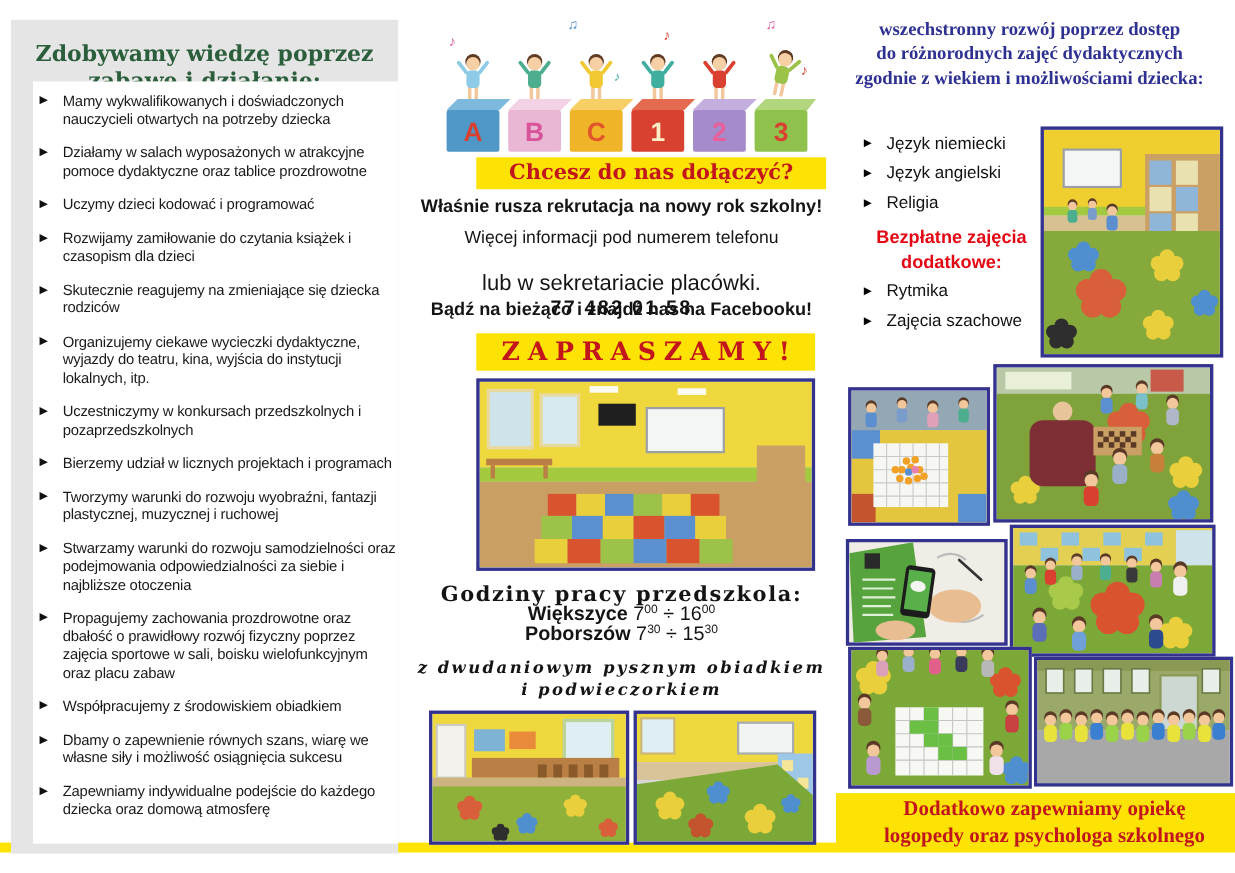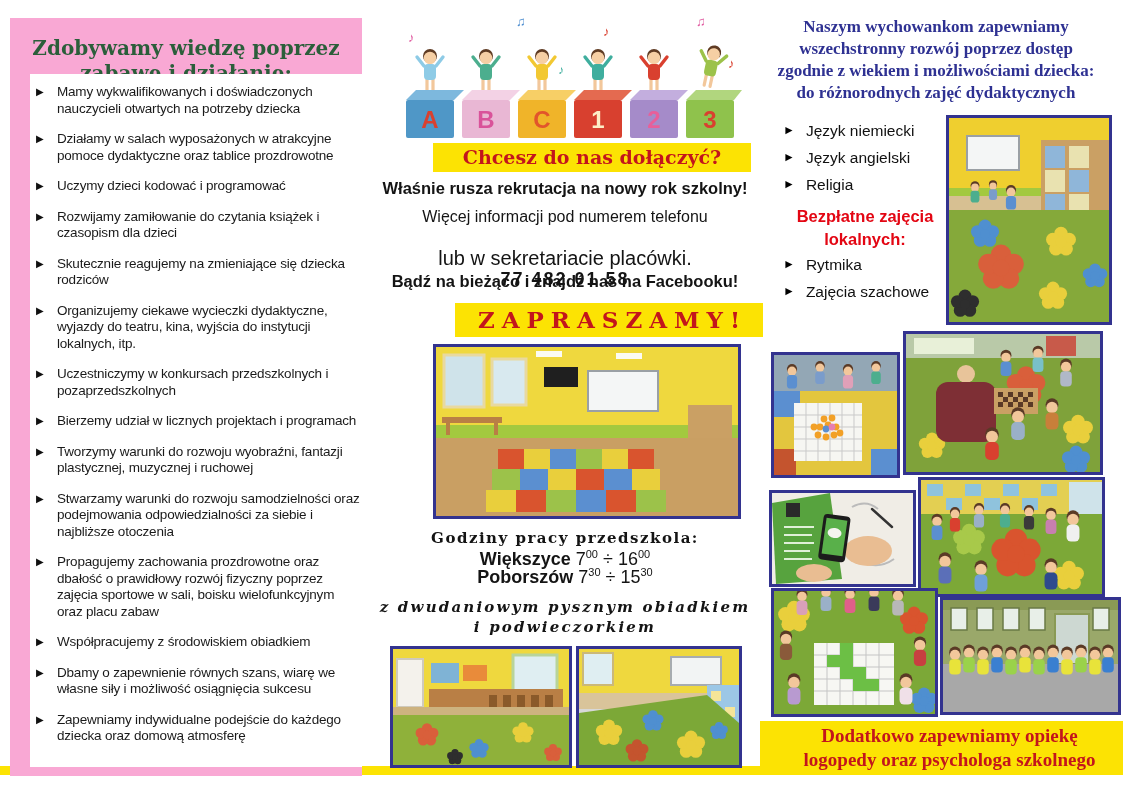--- a/index.html
+++ b/index.html
@@ -3,48 +3,48 @@
 <meta charset="utf-8">
 <style>
   html,body{margin:0;padding:0;background:#fff;}
   .page{position:relative;width:1123px;height:794px;background:#ffffff;overflow:hidden;
         font-family:"Liberation Sans",sans-serif;}
 
   
   .bottom-strip{position:absolute;left:0;top:766px;width:1123px;height:9px;background:#FCE303;}
 
   
-  .left-panel{position:absolute;left:10px;top:18px;width:352px;height:758px;background:#f9a8d4;}
+  .left-panel{position:absolute;left:10px;top:18px;width:352px;height:758px;background:#e5e5e5;}
   .left-title{position:absolute;left:0;top:5px;width:100%;text-align:center;
       font-family:"DejaVu Serif","Liberation Serif",serif;font-weight:bold;
       font-size:20px;line-height:25px;color:#2B5E3A;}
   .left-title span{display:block;}
   .left-box{position:absolute;left:20px;top:56px;right:0;bottom:9px;background:#ffffff;
       box-sizing:border-box;padding:10px 2px 4px 5px;}
   .left-box ul{list-style:none;margin:0;padding:0;}
   .left-box li{display:flex;gap:8px;margin-bottom:14px;font-size:13.5px;line-height:16.5px;
       color:#1a1a1a;letter-spacing:-0.2px;font-weight:500;}
   .left-box .arr{flex:0 0 13px;font-size:10px;line-height:16px;color:#101010;padding-left:1px;}
 
   
   .mid-clipart{position:absolute;left:398px;top:10px;width:344px;height:132px;}
   .banner{position:absolute;background:#FCE303;text-align:center;
       font-family:"DejaVu Serif","Liberation Serif",serif;font-weight:bold;color:#C3151C;}
   .banner-join{left:433px;top:143px;width:318px;height:29px;font-size:19px;line-height:29px;}
-  .banner-welcome{left:455px;top:303px;width:308px;height:34px;font-size:23px;line-height:34px;
+  .banner-welcome{left:433px;top:303px;width:308px;height:34px;font-size:23px;line-height:34px;
       letter-spacing:7px;text-indent:7px;}
   .m-center{position:absolute;left:375px;width:380px;text-align:center;
       font-family:Liberation Sans, sans-serif;color:#141414;margin:0;}
   .m-l1{top:179px;font-size:16.5px;font-weight:bold;}
   .m-l2{top:208px;font-size:16px;}
   .m-phone{top:226px;font-size:18px;font-weight:bold;letter-spacing:2px;margin-top:43px;}
   .m-l3{top:247px;font-size:20px;}
   .m-l4{top:272px;font-size:16.5px;font-weight:bold;}
   .hours-title{top:529px;font-family:"DejaVu Serif","Liberation Serif",serif;
-      font-weight:bold;font-size:15px;letter-spacing:1.5px;}
+      font-weight:bold;font-size:19px;letter-spacing:1.5px;}
   .hours-line{font-size:18px;}
   .hours-line .hname{font-weight:bold;}
   .hours-line sup{font-size:11px;text-align:center;}
   .h1{top:548px;} .h2{top:566px;}
   .meal{font-family:"DejaVu Serif","Liberation Serif",serif;font-style:italic;font-weight:bold;
       font-size:15px;letter-spacing:2.2px;text-align:center;}
   .meal1{top:598px;} .meal2{top:618px;}
 
   
   .photo{position:absolute;border:3px solid #33338F;background:#d8d8d8;overflow:hidden;}
@@ -321,44 +321,43 @@
         <use href="#fl" fill="#c4542e" transform="translate(58,102) scale(1.3)"></use>
         <use href="#fl" fill="#e9cf3c" transform="translate(112,96) scale(1.6)"></use>
         <use href="#fl" fill="#4f8fd0" transform="translate(140,82) scale(1.0)"></use>
       </svg>
     </div>
   </section>
 
   <section>
 
     <div class="r-intro">
-      <span>Naszym wychowankom zapewniamy</span>
       <span>wszechstronny rozwój poprzez dostęp</span>
+      <span>do różnorodnych zajęć dydaktycznych</span>
       <span>zgodnie z wiekiem i możliwościami dziecka:</span>
-      <span>do różnorodnych zajęć dydaktycznych</span>
     </div>
 
     <ul class="r-list r-list-top">
       <li>
           <span class="arr">►</span>
           <span>Język niemiecki</span>
         </li>
       <li>
           <span class="arr">►</span>
           <span>Język angielski</span>
         </li>
       <li>
           <span class="arr">►</span>
           <span>Religia</span>
         </li>
     </ul>
 
     <div class="r-free">
       <span>Bezpłatne zajęcia</span>
-      <span>lokalnych:</span>
+      <span>dodatkowe:</span>
     </div>
 
     <ul class="r-list r-list-bottom">
       <li>
           <span class="arr">►</span>
           <span>Rytmika</span>
         </li>
       <li>
           <span class="arr">►</span>
           <span>Zajęcia szachowe</span>

